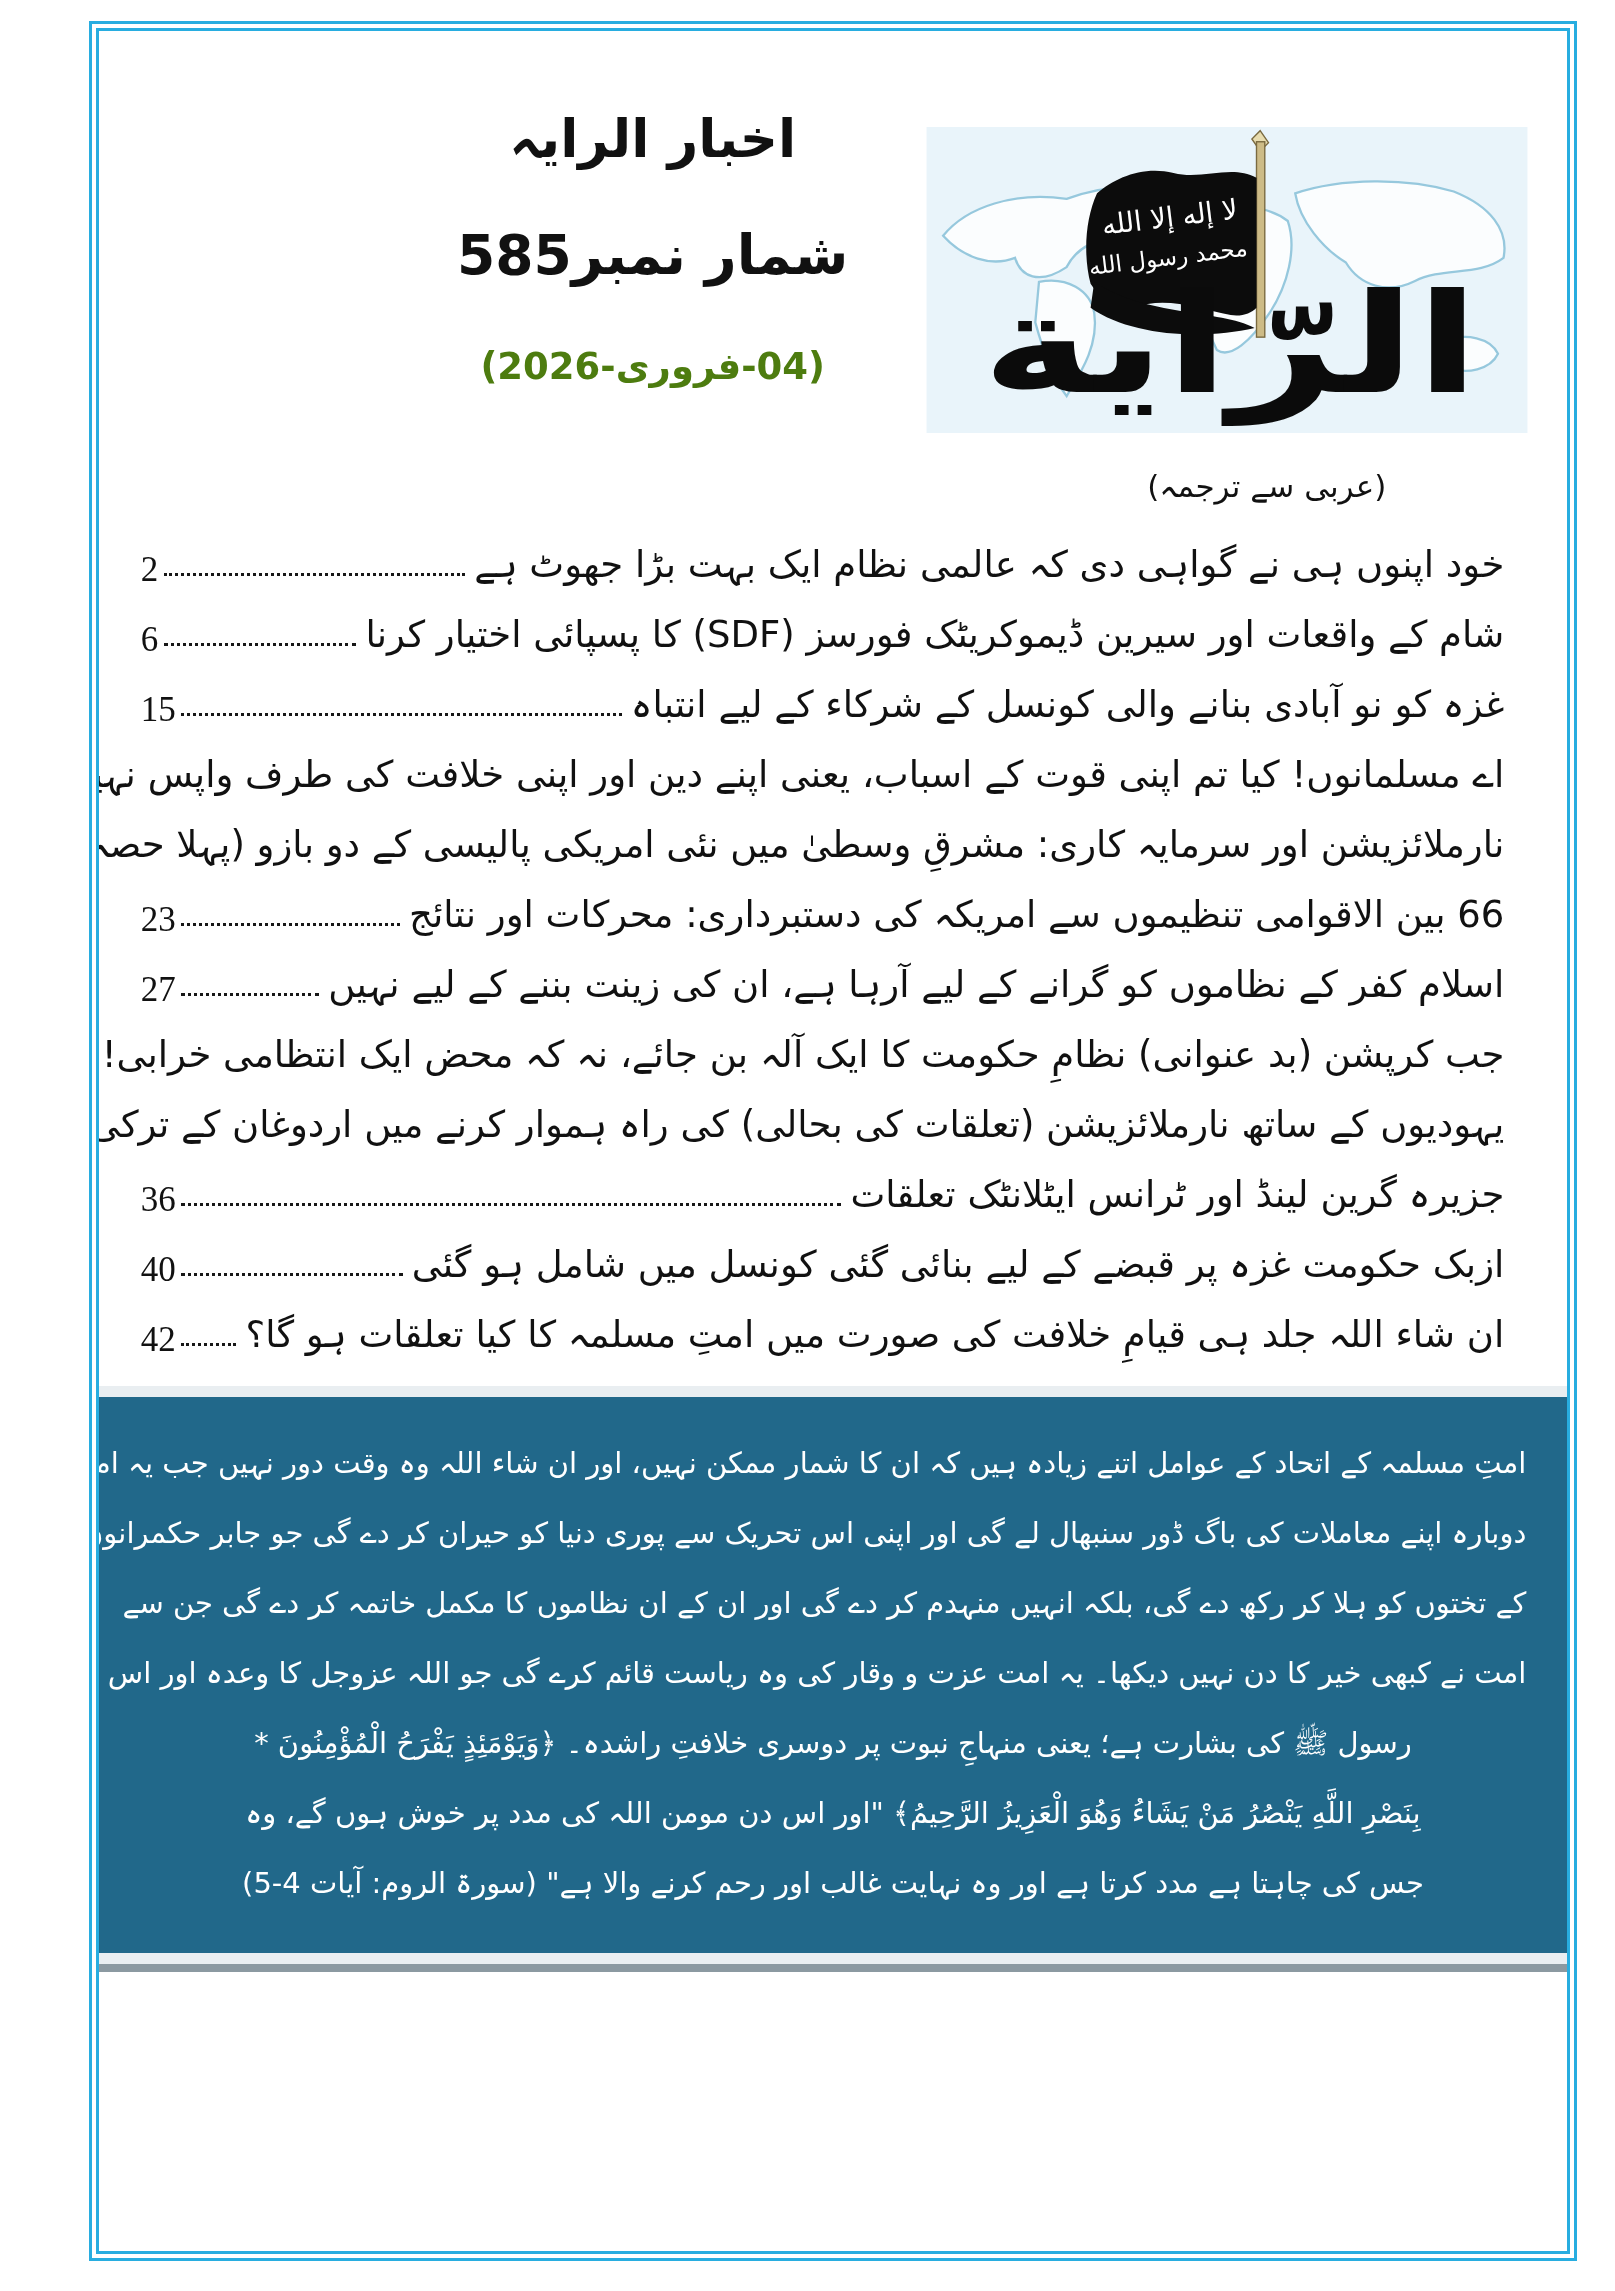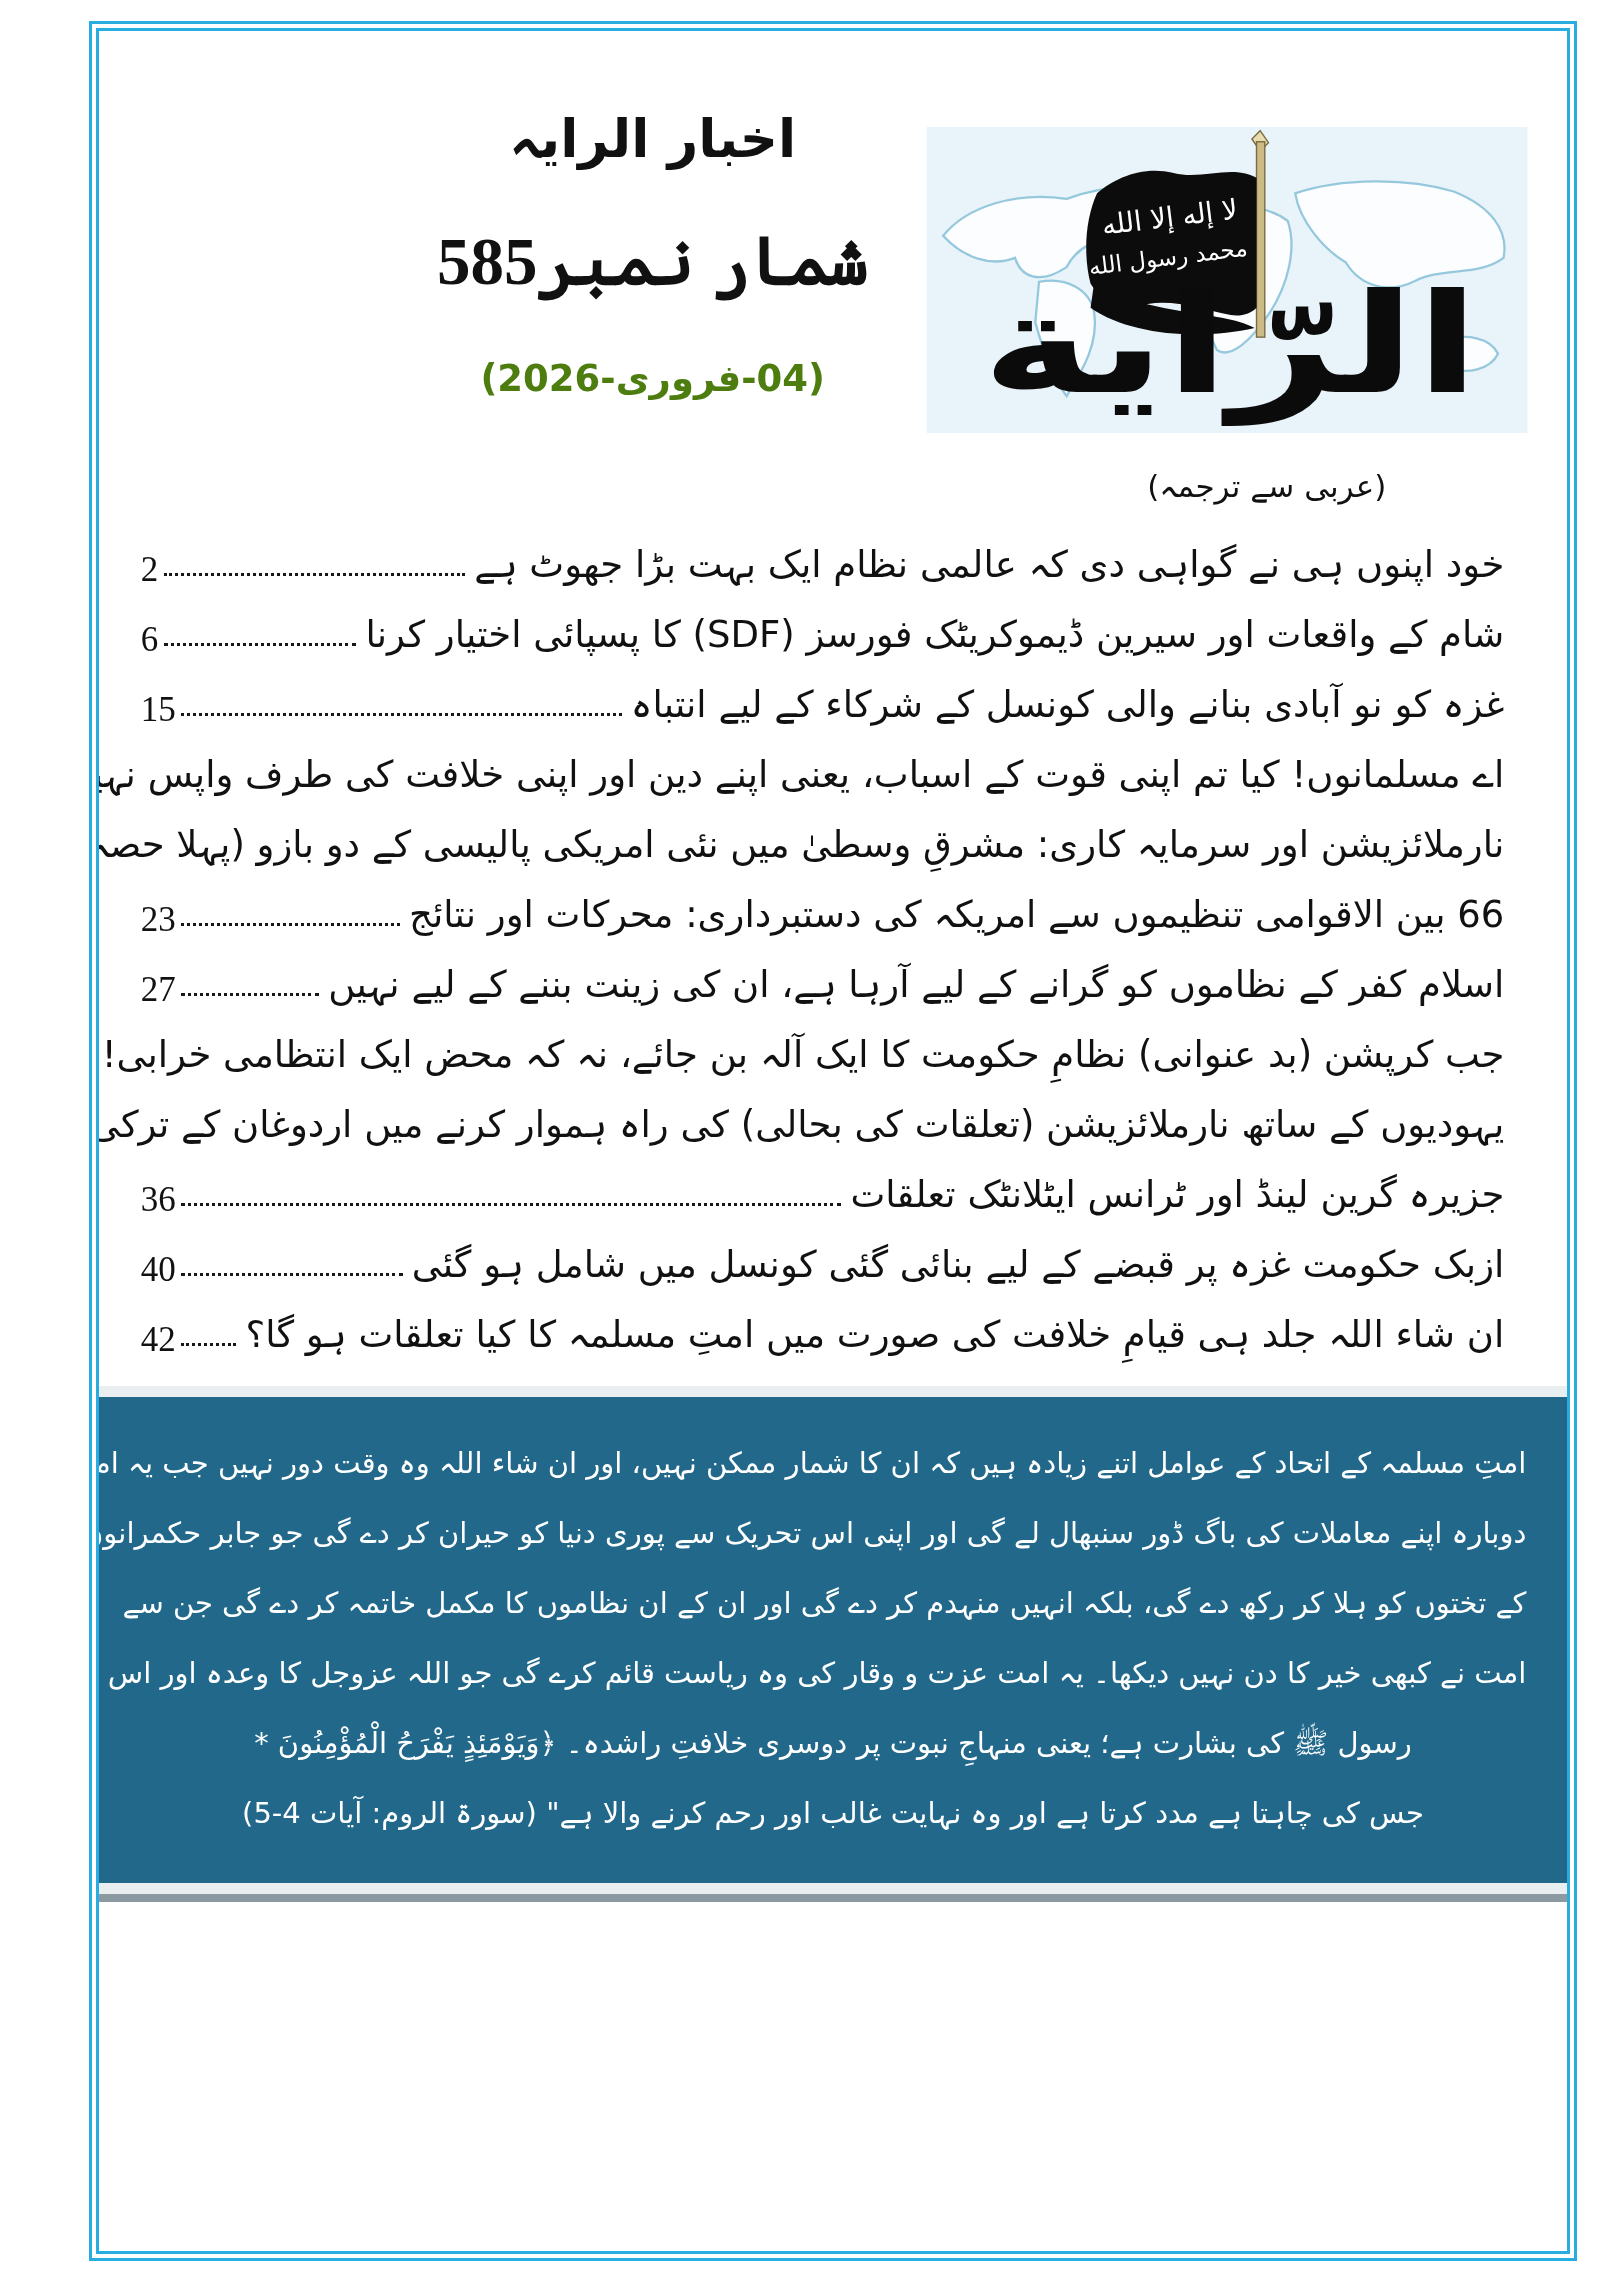--- a/index.html
+++ b/index.html
@@ -31,21 +31,21 @@
   
   .masthead { position: relative; height: 420px; }
   .masthead-text {
     position: absolute;
     left: 268px; top: 81px;
     width: 572px;
     text-align: center;
     direction: rtl;
   }
   .np-title  { font-size: 53px; font-weight: bold; line-height: 1; margin-bottom: 63px; }
-  .np-issue  { font-size: 67px; font-weight: bold; line-height: 1; margin-bottom: 65px; font-family: Liberation Serif, serif; }
+  .np-issue  { font-size: 55px; font-weight: bold; line-height: 1; margin-bottom: 65px; }
   .np-date   { font-size: 37px; font-weight: bold; color: #4d7c0f; line-height: 1; }
   .logo {
     position: absolute;
     right: 39px; top: 96px;
     width: 602px; height: 306px;
   }
   .logo svg { width: 100%; height: 100%; display: block; }
 
   
   .toc { direction: rtl; padding: 0 63px 0 42px; }
@@ -204,20 +204,21 @@
       </section>
 
       <section class="quote-wrap">
         <div class="shadow-top"></div>
         <div class="quote">
           <div class="q-line">امتِ مسلمہ کے اتحاد کے عوامل اتنے زیادہ ہیں کہ ان کا شمار ممکن نہیں، اور ان شاء اللہ وہ وقت دور نہیں جب یہ امت</div>
           <div class="q-line">دوبارہ اپنے معاملات کی باگ ڈور سنبھال لے گی اور اپنی اس تحریک سے پوری دنیا کو حیران کر دے گی جو جابر حکمرانوں</div>
           <div class="q-line">کے تختوں کو ہلا کر رکھ دے گی، بلکہ انہیں منہدم کر دے گی اور ان کے ان نظاموں کا مکمل خاتمہ کر دے گی جن سے</div>
           <div class="q-line">امت نے کبھی خیر کا دن نہیں دیکھا۔ یہ امت عزت و وقار کی وہ ریاست قائم کرے گی جو اللہ عزوجل کا وعدہ اور اس کے</div>
           <div class="q-line">رسول ﷺ کی بشارت ہے؛ یعنی منہاجِ نبوت پر دوسری خلافتِ راشدہ۔ ﴿وَيَوْمَئِذٍ يَفْرَحُ الْمُؤْمِنُونَ *</div>
+          <div class="q-line">بِنَصْرِ اللَّهِ يَنْصُرُ مَنْ يَشَاءُ وَهُوَ الْعَزِيزُ الرَّحِيمُ﴾ "اور اس دن مومن اللہ کی مدد پر خوش ہوں گے، وہ</div>
           <div class="q-line">جس کی چاہتا ہے مدد کرتا ہے اور وہ نہایت غالب اور رحم کرنے والا ہے" (سورۃ الروم: آیات 4-5)</div>
         </div>
         <div class="shadow-mid"></div>
         <div class="shadow-bar"></div>
       </section>
 
     </div>
   </div>
 </div>
 

